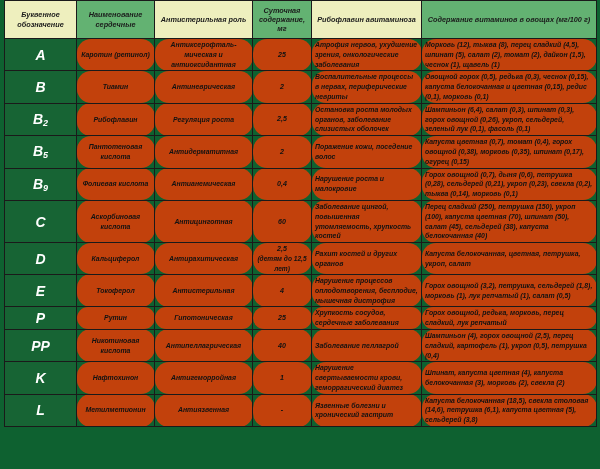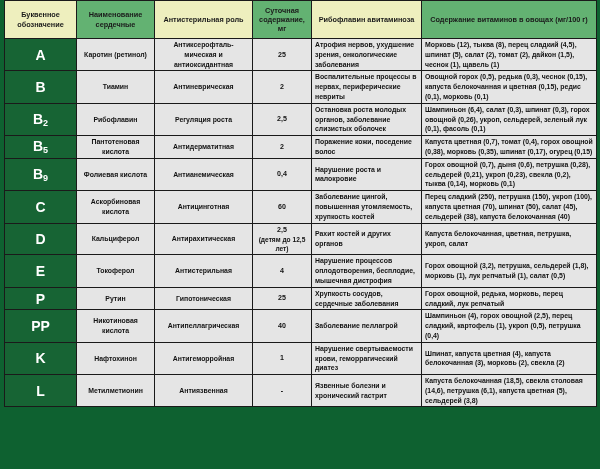--- a/index.html
+++ b/index.html
@@ -33,20 +33,21 @@
     white-space: nowrap;
   }
   .table-wrap {
     padding: 0 4px 5px 4px;
   }
   table.vtab {
     width: 592px;
     border-collapse: collapse;
     table-layout: fixed;
     border: 1px solid #0e6130;
+    font-style: italic;
   }
   table.vtab td, table.vtab th {
     border: 1px solid #1a1a1a;
     vertical-align: middle;
     padding: 1px 3px;
   }
   
   thead th {
     font-size: 7.3px;
     font-weight: bold;
@@ -73,25 +74,26 @@
     font-size: 14px;
     font-weight: bold;
     text-align: center;
     border-left: 1px solid #0e6130;
   }
   td.letter sub {
     font-size: 9px;
     vertical-align: -2px;
   }
   td.cell {
-    background: #e5e5e5;
+    background: #c2410c;
     color: #121212;
     font-size: 6.9px;
     font-weight: bold;
     line-height: 1.42;
+    border-radius: 14px;
   }
   td.name, td.role, td.need {
     text-align: center;
   }
   td.cons, td.content {
     text-align: left;
   }
   td.need { font-size: 7.1px; }
   .sm { font-size: 6.6px; display:block; }
   .footer-strip {

